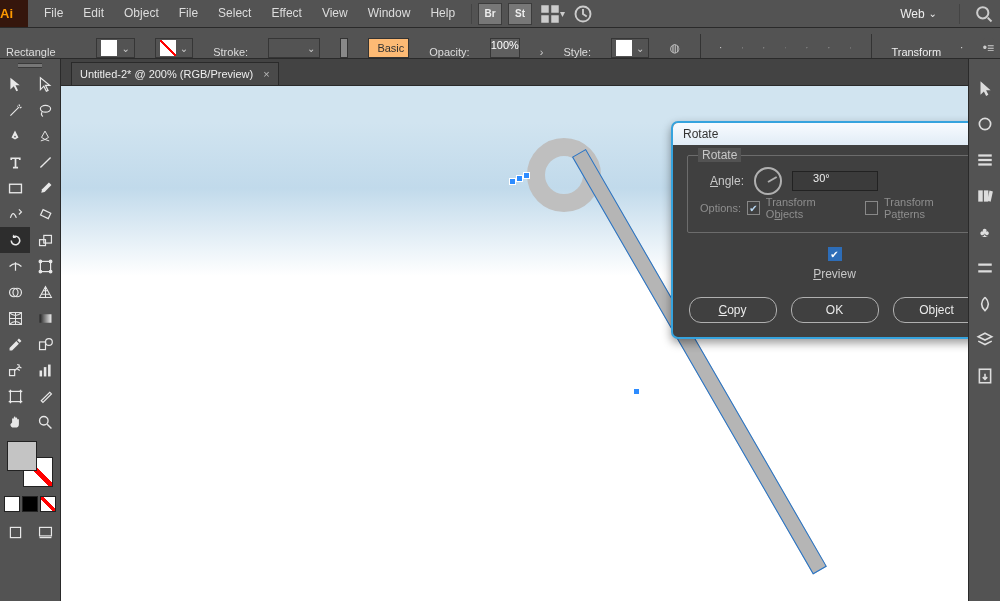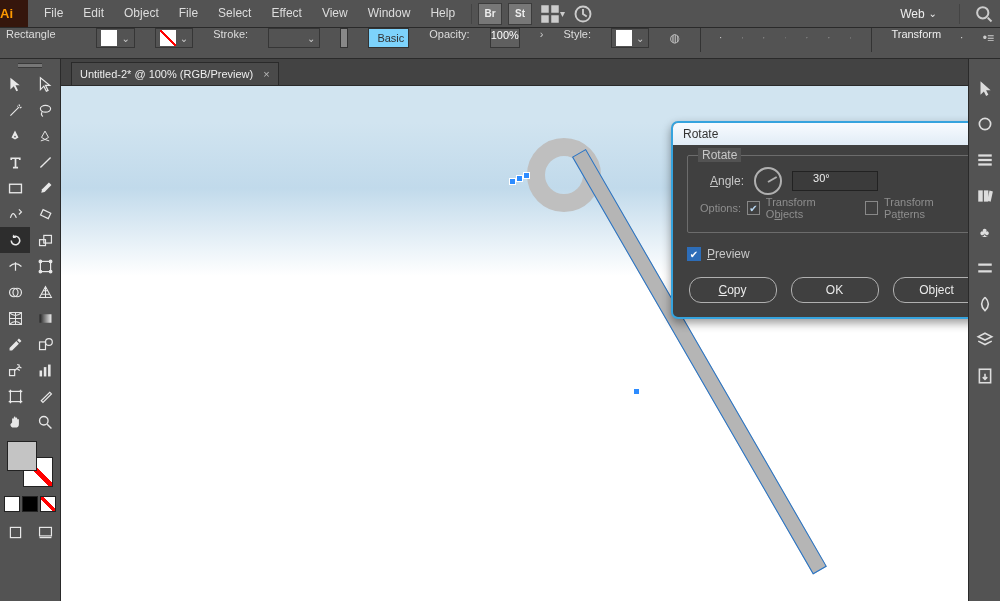--- a/index.html
+++ b/index.html
@@ -60,21 +60,21 @@
     width:20px; height:20px; display:flex; align-items:center; justify-content:center;
     color:#ccc;
   }
 
   
   .controlbar {
     height: 30px;
     background: #535353;
     border-bottom: 1px solid #2a2a2a;
     display:flex;
-    align-items:flex-start;
+    align-items:flex-end;
     padding: 0 6px;
     gap:20px;
     font-size:11px;
     color:#ddd;
   }
   .swatch {
     width:16px; height:16px; display:inline-block;
   }
   .swatch.white { background:#fff; }
   .swatch.none {
@@ -88,21 +88,21 @@
     display:flex; align-items:center; height:18px; background:#535353; border:1px solid #363636;
     padding:0 4px; gap:4px; color:#eee;
   }
   .dd::after { content:"⌄"; font-size:10px; color:#ccc; }
   .numfield {
     width:52px; height:18px; background:#5f5f5f; color:#fff; border:1px solid #363636;
     text-align:center; font-size:11px;
   }
   .opacity-bar { width:80px; height:18px; background:#888; border:1px solid #333; }
   .basic-line {
-    width:80px; height:18px; background:#7dd3fc; border:1px solid #333;
+    width:80px; height:18px; background:#fdba74; border:1px solid #333;
     display:flex; align-items:center; justify-content:space-between; padding:0 4px; color:#333;
   }
   .basic-line .stroke { flex:1; height:2px; background:#000; margin-right:4px; }
   .globe { font-size:14px; }
   .ctrlsep { width:1px; height:24px; background:#333; }
   .mini-btn {
     width:22px; height:20px; display:flex; align-items:center; justify-content:center;
     background:#535353; color:#ccc; font-size:12px; border-radius:2px;
   }
 
@@ -205,21 +205,21 @@
     width:44px; height:18px; background:#3b3b3b; color:#eee; border:1px solid #222;
     padding:0 20px; font-size:11px;
   }
   .options-row { display:flex; align-items:center; gap:6px; color:#8e8e8e; font-size:11px; }
   .chk {
     width:12px; height:12px; border:1px solid #888; display:inline-flex; align-items:center; justify-content:center;
     font-size:10px; color:#bbdaf5;
   }
   .chk.checked::after { content:"✔"; }
   .chk.blue { color:#2d8cff; border-color:#3a6ea8; }
-  .preview-row { display:flex; align-items:center; gap:6px; margin:8px 0 16px 0; }
+  .preview-row { display:flex; align-items:center; gap:6px; margin:8px 0 16px 0;flex-direction:column; }
   .dlg-buttons { display:flex; gap:14px; justify-content:center; }
   .pill-btn {
     width:86px; height:24px; border:1px solid #b0b0b0; border-radius:12px;
     display:flex; align-items:center; justify-content:center; color:#eaeaea;
     cursor:pointer; background:transparent;
   }
 
   .underline-letter { text-decoration: underline; }
 </style>
 </head>
@@ -599,21 +599,21 @@
             <rect x="3" y="4" width="14" height="10"></rect>
             <path d="M3 16 h14"></path>
           </svg>
       </div>
     </div>
   </div>
 
   <div class="canvas-wrap">
     <div class="tabbar">
       <div class="doc-tab">
-        <span>Untitled-2* @ 100% (RGB/Preview)</span>
+        <span>Untitled-2* @ 200% (RGB/Preview)</span>
         <span class="x">×</span>
       </div>
     </div>
     <div class="canvas">
       <div class="artboard-bg"></div>
       <div class="donut"></div>
       <div class="bar"></div>
       <div class="sel-pt" style="left:448px; top:92px;"></div>
       <div class="sel-pt" style="left:462px; top:86px;"></div>
       <div class="sel-pt" style="left:455px; top:89px;"></div>

